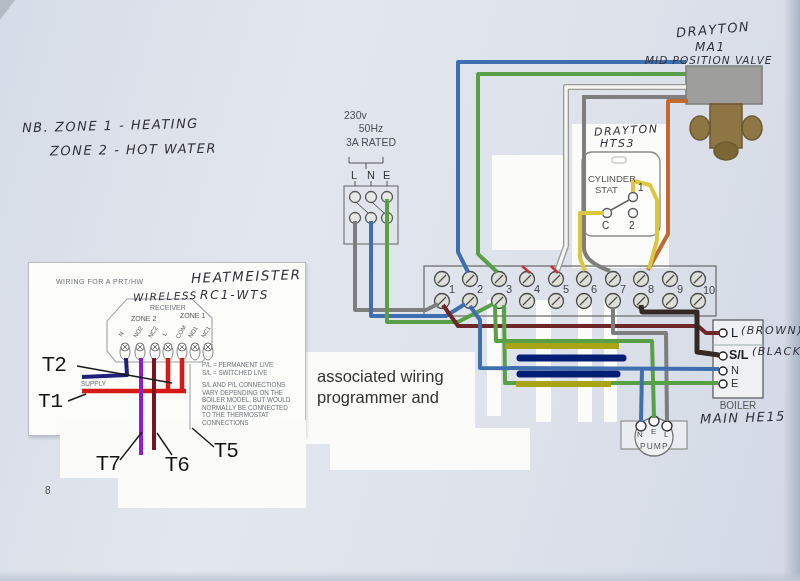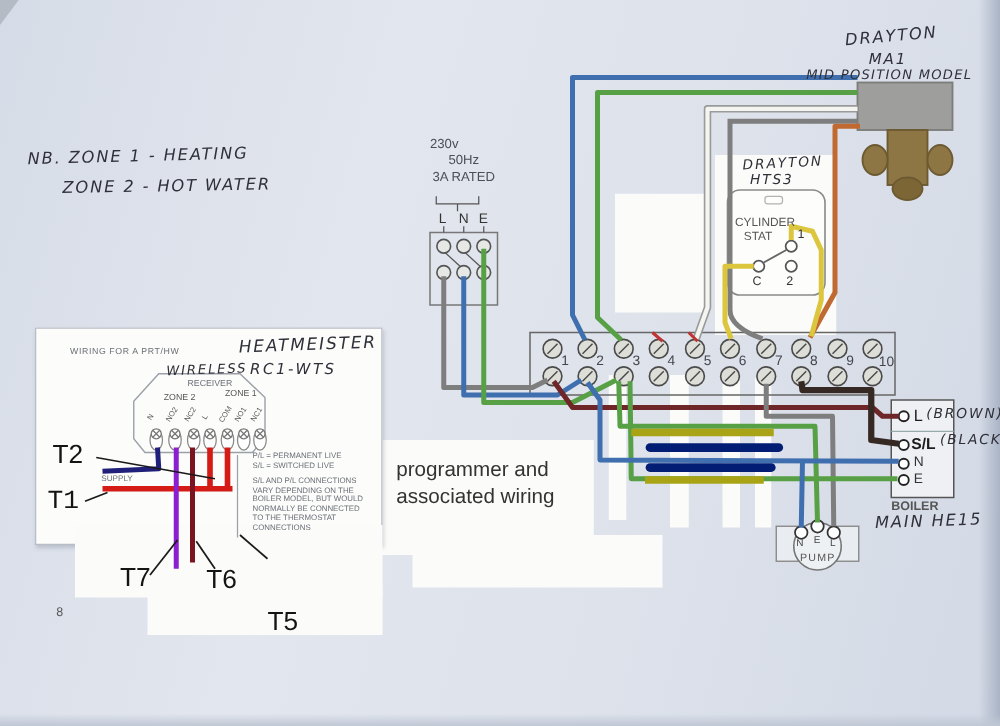--- a/index.html
+++ b/index.html
@@ -191,32 +191,32 @@
 
     <path d="M520,358 L623,358" stroke="#021e74" stroke-width="7" stroke-linecap="round"></path>
     <path d="M520,374 L617,374" stroke="#021e74" stroke-width="7" stroke-linecap="round"></path>
   </svg>
 
   <div class="abs hand" style="left:22px;top:118px;font-size:13px;transform:rotate(-1.5deg);">NB. ZONE 1  -  HEATING</div>
   <div class="abs hand" style="left:50px;top:142px;font-size:13px;transform:rotate(-1deg);">ZONE 2  -  HOT WATER</div>
 
   <div class="abs hand" style="left:676px;top:22px;font-size:13px;transform:rotate(-5deg);">DRAYTON</div>
   <div class="abs hand" style="left:695px;top:40px;font-size:12px;">MA1</div>
-  <div class="abs hand" style="left:645px;top:54px;font-size:10.5px;letter-spacing:1px;">MID POSITION MODEL</div>
+  <div class="abs hand" style="left:645px;top:54px;font-size:10.5px;letter-spacing:1px;">MID POSITION VALVE</div>
 
   <div class="abs print" style="left:344px;top:109px;width:54px;text-align:left;font-size:10.5px;">230v</div>
   <div class="abs print" style="left:344px;top:122px;width:54px;text-align:center;font-size:10.5px;">50Hz</div>
   <div class="abs print" style="left:336px;top:136px;width:70px;text-align:center;font-size:10.5px;">3A RATED</div>
   <div class="abs print" style="left:351px;top:169px;font-size:11px;color:#333;">L</div>
   <div class="abs print" style="left:367px;top:169px;font-size:11px;color:#333;">N</div>
   <div class="abs print" style="left:383px;top:169px;font-size:11px;color:#333;">E</div>
 
   <div class="abs typed" style="left:317px;top:366px;font-size:16.5px;line-height:21px;color:#333;">
+    <div>associated wiring</div>
     <div>programmer and</div>
-    <div>associated wiring</div>
   </div>
 
   <div class="abs hand" style="left:594px;top:124px;font-size:11px;transform:rotate(-3deg);">DRAYTON</div>
   <div class="abs hand" style="left:600px;top:137px;font-size:11px;">HTS3</div>
   <div class="abs print" style="left:588px;top:173px;font-size:9.5px;color:#555;">CYLINDER</div>
   <div class="abs print" style="left:595px;top:184px;font-size:9.5px;color:#555;">STAT</div>
   <div class="abs print" style="left:638px;top:182px;font-size:10px;color:#333;">1</div>
   <div class="abs print" style="left:602px;top:220px;font-size:10px;color:#333;">C</div>
   <div class="abs print" style="left:629px;top:220px;font-size:10px;color:#333;">2</div>
 
@@ -230,21 +230,21 @@
   <div class="abs num" style="left:648px;top:283px;">8</div>
   <div class="abs num" style="left:677px;top:283px;">9</div>
   <div class="abs num" style="left:703px;top:284px;">10</div>
 
   <div class="abs print" style="left:731px;top:325px;font-size:13px;color:#1c1c1c;">L</div>
   <div class="abs hand" style="left:741px;top:324px;font-size:11px;">(BROWN)</div>
   <div class="abs print" style="left:729px;top:348px;font-size:12.5px;font-weight:bold;color:#1c1c1c;text-align:right;">S/L</div>
   <div class="abs hand" style="left:752px;top:345px;font-size:11px;">(BLACK)</div>
   <div class="abs print" style="left:731px;top:364px;font-size:11px;color:#333;">N</div>
   <div class="abs print" style="left:731px;top:377px;font-size:11px;color:#333;">E</div>
-  <div class="abs print" style="left:713px;top:400px;width:50px;text-align:left;font-size:10px;color:#555;font-weight:bold;">BOILER</div>
+  <div class="abs print" style="left:713px;top:400px;width:50px;text-align:center;font-size:10px;color:#555;">BOILER</div>
   <div class="abs hand" style="left:700px;top:410px;font-size:13px;transform:rotate(-2deg);">MAIN HE15</div>
 
   <div class="abs print" style="left:637px;top:430px;font-size:8px;color:#444;">N</div>
   <div class="abs print" style="left:651px;top:427px;font-size:8px;color:#444;">E</div>
   <div class="abs print" style="left:664px;top:430px;font-size:8px;color:#444;">L</div>
   <div class="abs print" style="left:640px;top:441px;font-size:8.5px;color:#555;letter-spacing:1px;text-align:center;">PUMP</div>
 
   <div class="abs tinyprint" style="left:56px;top:278px;font-size:7px;letter-spacing:.5px;">WIRING FOR A PRT/HW</div>
   <div class="abs hand" style="left:191px;top:268px;font-size:13.5px;transform:rotate(-2deg);">HEATMEISTER</div>
   <div class="abs hand" style="left:200px;top:288px;font-size:12px;letter-spacing:2px;">RC1-WTS</div>
@@ -273,17 +273,17 @@
     <div>BOILER MODEL, BUT WOULD</div>
     <div>NORMALLY BE CONNECTED</div>
     <div>TO THE THERMOSTAT</div>
     <div>CONNECTIONS</div>
   </div>
 
   <div class="abs tlabel" style="left:42px;top:352px;">T2</div>
   <div class="abs tlabel" style="left:38px;top:390px;font-family:Liberation Mono, monospace;">T1</div>
   <div class="abs tlabel" style="left:96px;top:451px;">T7</div>
   <div class="abs tlabel" style="left:165px;top:432px;margin-top:20px;">T6</div>
-  <div class="abs tlabel" style="left:214px;top:438px;margin-top:48px;">T5</div>
+  <div class="abs tlabel" style="left:214px;top:438px;">T5</div>
 
   <div class="abs print" style="left:45px;top:485px;font-size:10px;color:#555;">8</div>
 
 </div>
 
 </body></html>

